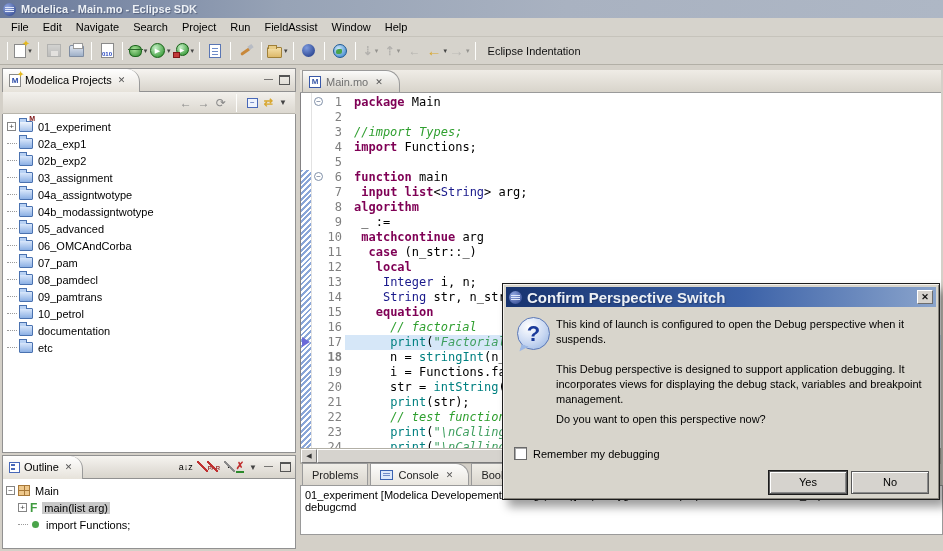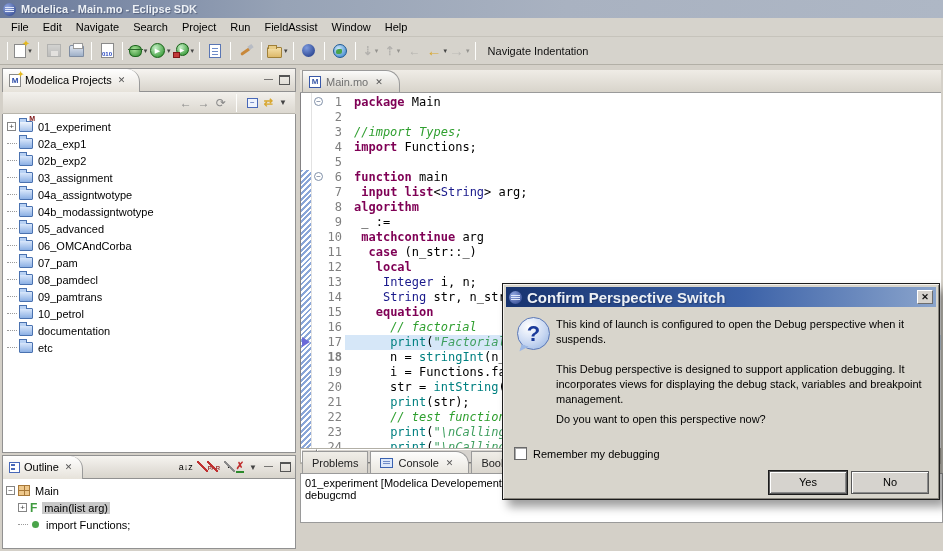--- a/index.html
+++ b/index.html
@@ -133,21 +133,21 @@
   .s-type{color:#1a1a8c}
   .s-fn{color:#008080}
   .s-cmt{color:#2f9f2f;font-style:italic}
   .s-str{color:#3f9f5f;font-style:italic}
   .s-pl{color:#000}
   .ehscroll{position:absolute;left:0;right:0;top:378px;height:16px;background:#ece9e0;border:1px solid #b2afa6;display:flex}
   .sbtn{width:16px;height:14px;background:#d6d3ce;border:1px solid;border-color:#fff #7a7a7a #7a7a7a #fff;font-size:7px;color:#333;display:flex;align-items:center;justify-content:center}
   .sthumb{height:14px;background:#d6d3ce;border:1px solid;border-color:#fff #7a7a7a #7a7a7a #fff;flex:1;margin-right:110px}
 
   
-  #bottompanel{position:absolute;left:300px;top:448px;width:643px;height:75px}
+  #bottompanel{position:absolute;left:300px;top:460px;width:643px;height:75px}
   .ctabs{position:absolute;left:0;right:0;top:0;height:25px;display:flex;align-items:flex-end;gap:2px;padding-left:2px}
   .ctab{display:flex;align-items:center;gap:5px;height:22px;padding:0 9px;border:1px solid #9a9a9a;border-bottom:none;
     background:linear-gradient(#f0eee8,#dad6ce);color:#222}
   .ctab.active{background:linear-gradient(#fdfdfc,#e9e6df);border-top-right-radius:13px;padding-right:15px}
   .mon{width:13px;height:10px;border:1px solid #3a62b0;background:#dce8fa;position:relative}
   .mon::after{content:"";position:absolute;left:2px;top:2px;right:2px;height:4px;
     background:repeating-linear-gradient(to bottom,#6f8cc8 0 1px,transparent 1px 2px)}
   .cbody{position:absolute;left:0;right:0;top:25px;bottom:0;background:#fff;border:1px solid #9a9a9a;padding:3px 4px;overflow:hidden}
 
   
@@ -261,21 +261,21 @@
     </span>
   <span class="tbtn">
       <span class="i-back">←</span>
       <span class="dd">▾</span>
     </span>
   <span class="tbtn dis">
       <span class="i-fwd">→</span>
       <span class="dd">▾</span>
     </span>
   <span class="tsep"></span>
-  <span class="tlabel">Navigate Indentation</span>
+  <span class="tlabel">Eclipse Indentation</span>
 </div>
 
 <div class="vpanel" id="projects">
   <div class="vhead">
     <div class="vtab">
       <span class="m-proj">M</span>
       <span>Modelica Projects</span>
       <span class="vclose">✕</span>
     </div>
     <span class="minmax">

